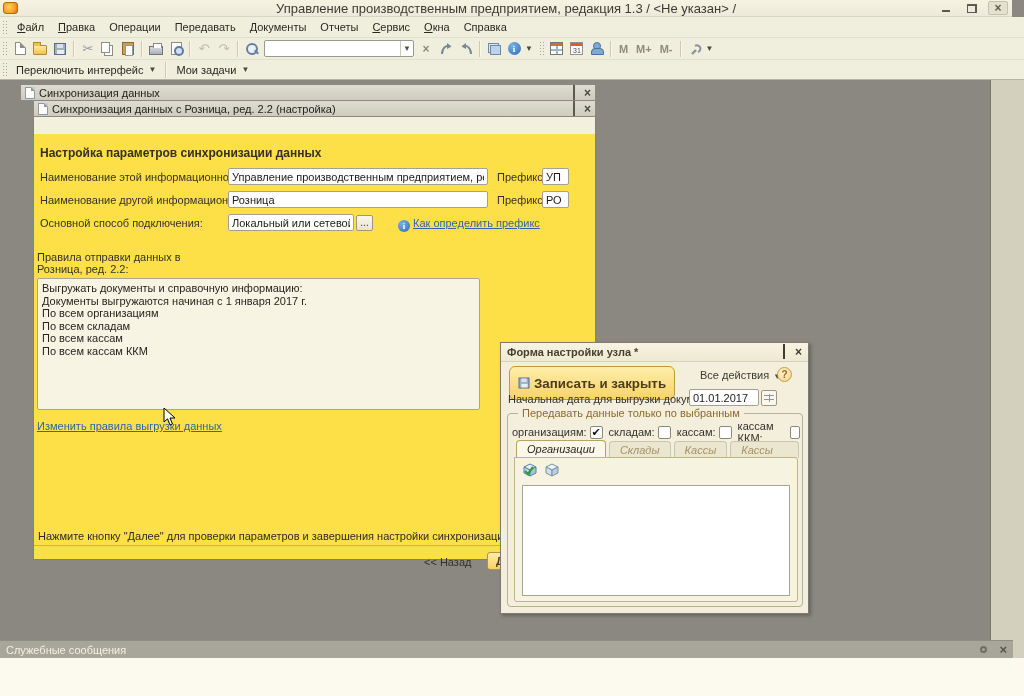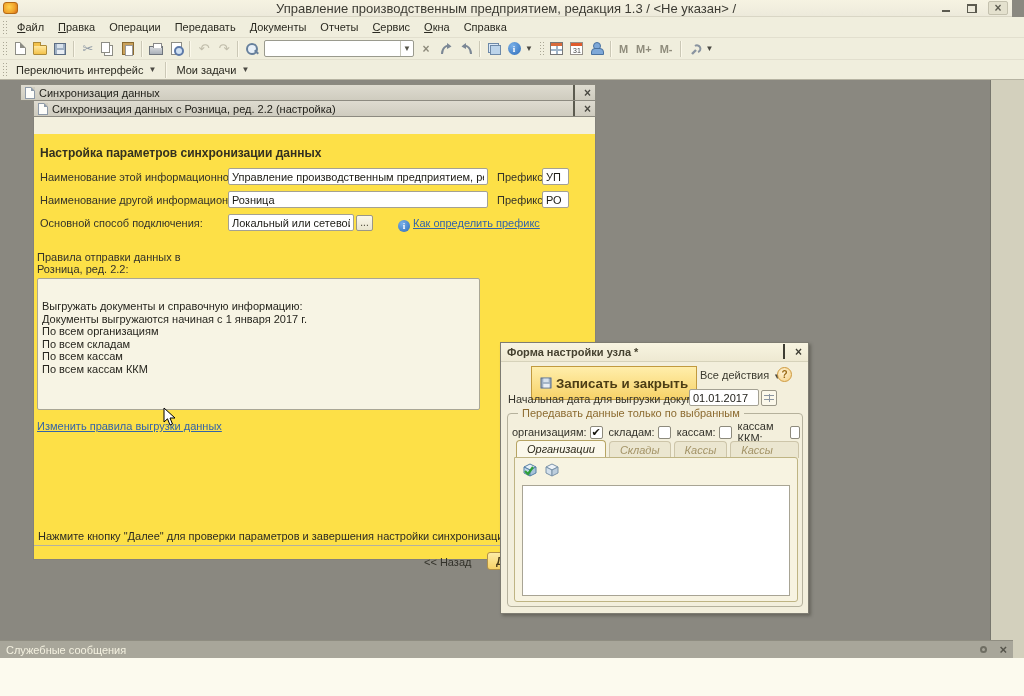--- a/index.html
+++ b/index.html
@@ -102,33 +102,33 @@
   .w1 { left:20px; top:84px; width:576px; height:17px; }
   .w2 { left:33px; top:100px; width:563px; height:460px; border:1px solid #83817a; background:#f3f0de; }
   .w2-content { position:absolute; left:0; top:16px; right:0; bottom:0; background:#fde047;margin-top:17px; }
 
   .heading { position:absolute; left:6px; top:12px; font-weight:bold; font-size:12px; color:#33301f; }
   .frow-label { position:absolute; left:6px; color:#33322a; }
   .txt-input { position:absolute; height:17px; border:1px solid #a4a193; border-radius:2px; background:#fff; font-size:11px; padding:0 3px; font-family:"Liberation Sans",sans-serif; color:#1c1b15; }
   .more-btn { position:absolute; width:17px; height:16px; background:linear-gradient(#fbf8ea,#e8e4cf); border:1px solid #9a9788; border-radius:2px; font-size:10px; line-height:12px; text-align:center; color:#4a4537; }
   .link { color:#3464a8; text-decoration:underline; cursor:pointer; }
   .i-info-sm { display:inline-flex; width:12px; height:12px; border-radius:50%; background:radial-gradient(circle at 35% 30%, #79b0e8, #2d6cba); color:#fff; font-size:9px; font-weight:bold; font-family:"Liberation Serif",serif; align-items:center; justify-content:center; vertical-align:-2px; margin-right:3px; }
-  .rules-box { position:absolute; left:3px; top:144px; width:443px; height:132px; background:#f7f4e4; border:1px solid #a9a695; border-radius:2px; padding:21px 4px; line-height:12.5px; color:#26251e; }
+  .rules-box { position:absolute; left:3px; top:144px; width:443px; height:132px; background:#f7f4e4; border:1px solid #a9a695; border-radius:2px; padding:3px 4px; line-height:12.5px; color:#26251e; }
   .hint-row { position:absolute; left:4px; top:396px; color:#2c2b23; }
   .btn-sep { position:absolute; left:0; right:0; top:411px; border-top:1px solid #b4b1a0; }
   .text-btn { position:absolute; color:#33322a; }
   .btn-next { position:absolute; height:18px; padding:0 8px; background:linear-gradient(#fdeca6,#f6d267); border:1px solid #b29147; border-radius:3px; font-weight:bold; color:#4a3c18; font-size:11px; line-height:16px; }
 
   
   .node-dlg { left:500px; top:342px; width:309px; height:272px; background:#f3efdc; border:1px solid #7e7c72; box-shadow:2px 2px 3px rgba(40,40,30,.35); }
   .node-titlebar { height:19px; background:linear-gradient(#f8f4e1,#eee9d2); border-bottom:1px solid #d6d2ba; display:flex; align-items:center; padding:0 6px; }
   .node-title { font-weight:bold; color:#45412f; }
   .node-controls { margin-left:auto; display:flex; gap:10px; align-items:center; color:#3e3d33; }
   .btn-save { position:absolute; left:8px; top:23px; height:20px; display:flex; align-items:center; gap:4px; padding:16px 8px;
-    background:linear-gradient(#ffeeab,#f7d268); border:1px solid #c19a3e; border-radius:0; font-weight:bold; color:#4c3d15;margin-left:22px; }
+    background:linear-gradient(#ffeeab,#f7d268); border:1px solid #c19a3e; border-radius:6px; font-weight:bold; color:#4c3d15; }
   .all-actions { position:absolute; left:199px; top:26px; color:#3b3a2f; }
   .help-circle { position:absolute; left:276px; top:24px; width:15px; height:15px; border-radius:50%;
     background:radial-gradient(circle at 40% 35%, #fff3d4, #f3cf84); border:1px solid #cf9a3e;
     color:#9a6a17; font-weight:bold; font-size:10px; display:flex; align-items:center; justify-content:center; }
   .date-label { position:absolute; left:7px; top:50px; color:#33322a; }
   .date-input { left:188px; top:46px; width:70px; }
   .pick-btn { position:absolute; left:260px; top:47px; width:16px; height:16px; background:#fbf8ea; border:1px solid #9a9788; border-radius:2px;
     background-image:linear-gradient(#8c96a2,#8c96a2),linear-gradient(#8c96a2,#8c96a2),linear-gradient(#8c96a2,#8c96a2);
     background-size:10px 1px,10px 1px,1px 8px; background-position:2px 4px,2px 8px,7px 3px; background-repeat:no-repeat; }
   .groupbox { position:absolute; left:6px; top:70px; width:296px; height:194px; border:1px solid #b5b19c; border-radius:4px; }

